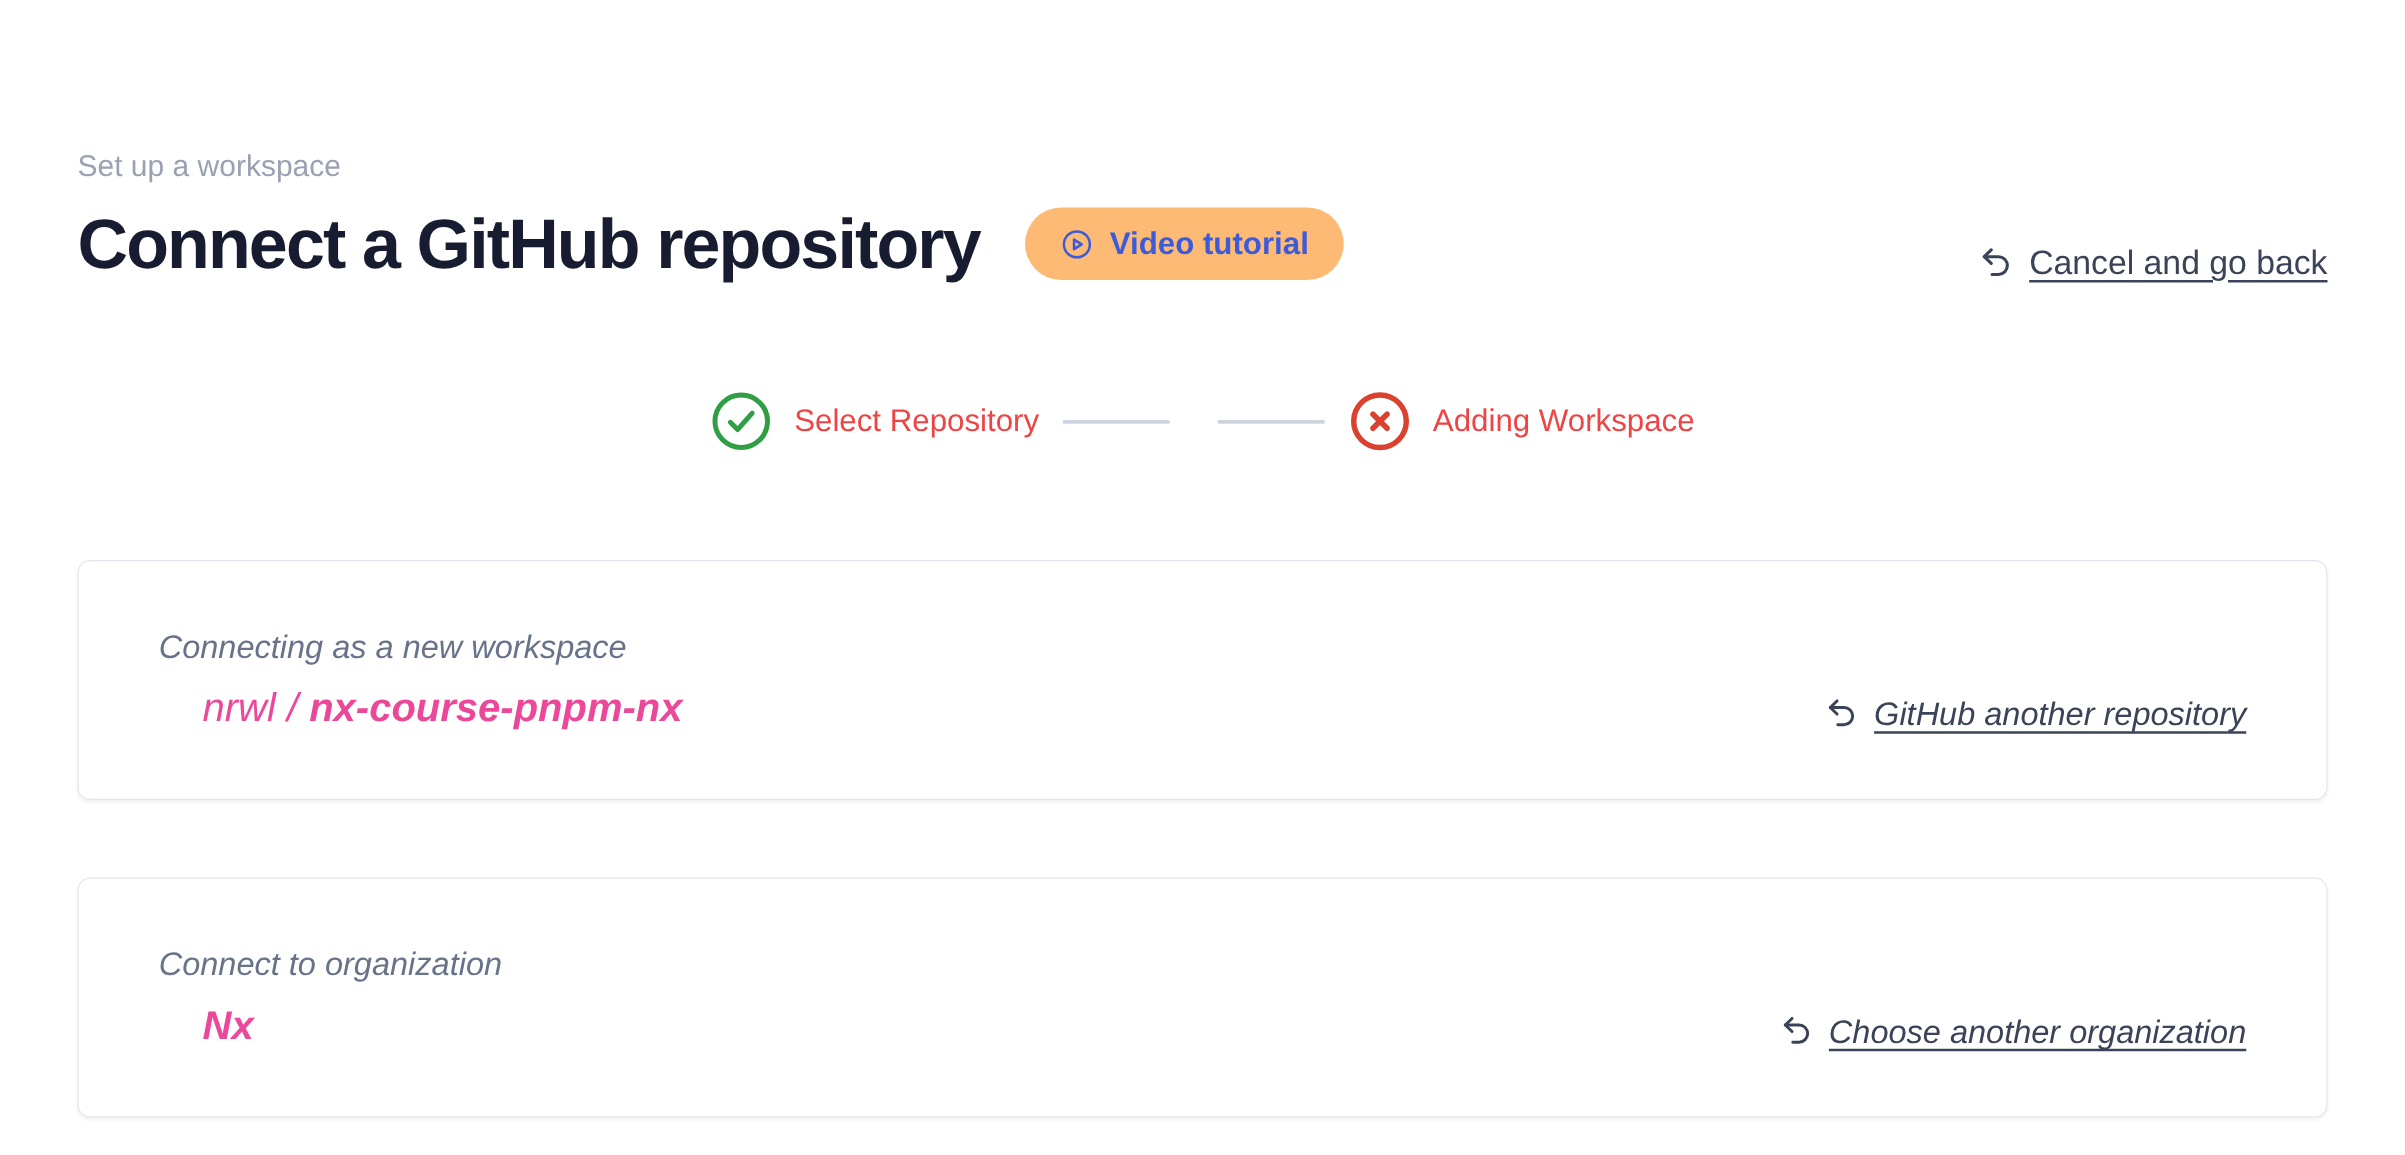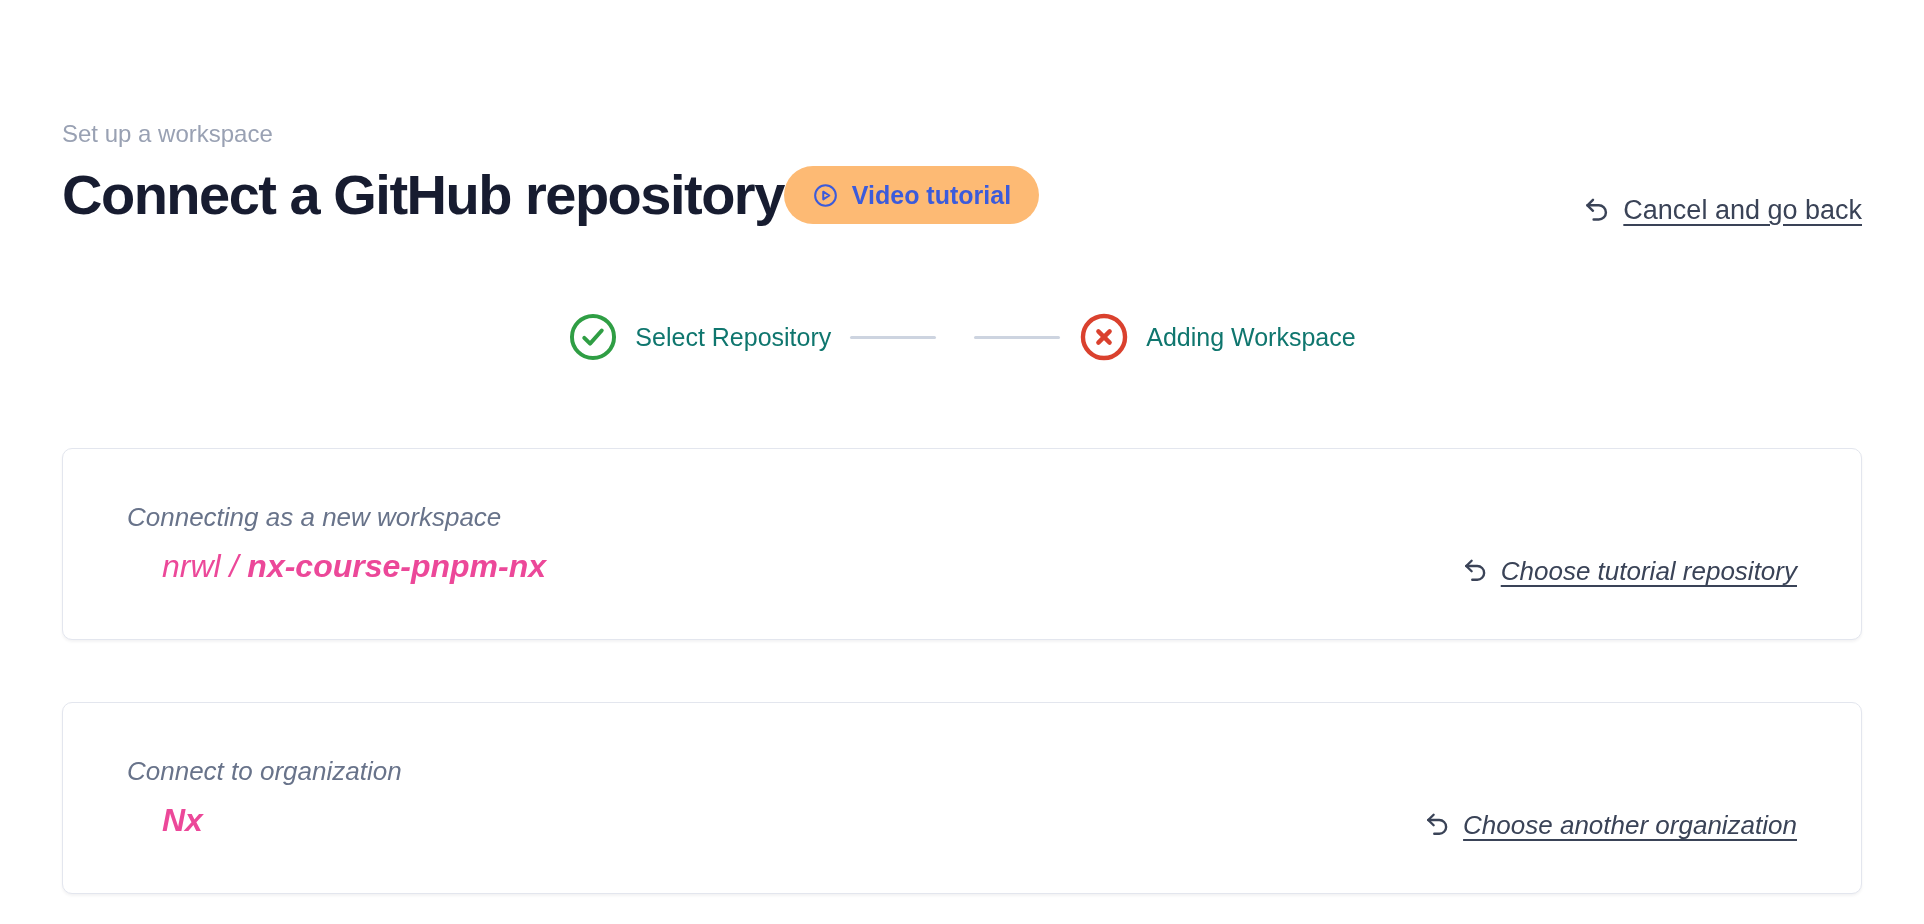--- a/index.html
+++ b/index.html
@@ -13,21 +13,21 @@
   }
   .page { padding: 96px 62px 0 62px; }
 
   
   .header { display: flex; justify-content: space-between; align-items: flex-end; margin-top: 24px; }
   .eyebrow {
     font-size: 24px;
     color: #99a1b3;
     line-height: 28px;
   }
-  .title-row { display: flex; align-items: center; margin-top: 16px; }
+  .title-row { display: flex; align-items: center; gap: 36px; margin-top: 16px; }
   h1 {
     font-size: 56px;
     font-weight: 800;
     letter-spacing: -1.5px;
     color: #171c30;
     line-height: 62px;
   }
   .video-pill {
     display: inline-flex;
     align-items: center;
@@ -68,21 +68,21 @@
   .stepper {
     margin-top: 86px;
     display: flex;
     align-items: center;
     justify-content: center;
   }
   .step { display: flex; align-items: center; gap: 17px; }
   .step-label {
     font-size: 25px;
     font-weight: 500;
-    color: #0f766e;
+    color: #ef4444;
     line-height: 30px;
   }
   .step-icon { width: 50px; height: 50px; display: block; }
   .connector {
     width: 86px;
     height: 3px;
     border-radius: 2px;
     background: #cdd4e0;
     margin: 0 19px;
   }
@@ -180,21 +180,21 @@
         <span class="value-prefix">nrwl / </span><span class="value-main">nx-course-pnpm-nx</span>
       </div>
     </div>
     <a href="#" class="link card-action">
       <span>
         <svg width="30" height="30" viewBox="0 0 24 24" fill="none" stroke="#3a4357" stroke-width="1.9" stroke-linecap="round" stroke-linejoin="round">
           <path d="M8.5 3.8 L4.2 8 L8.5 12.2"></path>
           <path d="M4.2 8 H13 a5.5 5.5 0 0 1 0 11 H9"></path>
         </svg>
       </span>
-      <span class="link-text">Choose tutorial repository</span>
+      <span class="link-text">GitHub another repository</span>
     </a>
   </section>
 
   <section class="card">
     <div class="card-info">
       <div class="card-label">Connect to organization</div>
       <div class="card-value">
         <span class="value-main">Nx</span>
       </div>
     </div>

